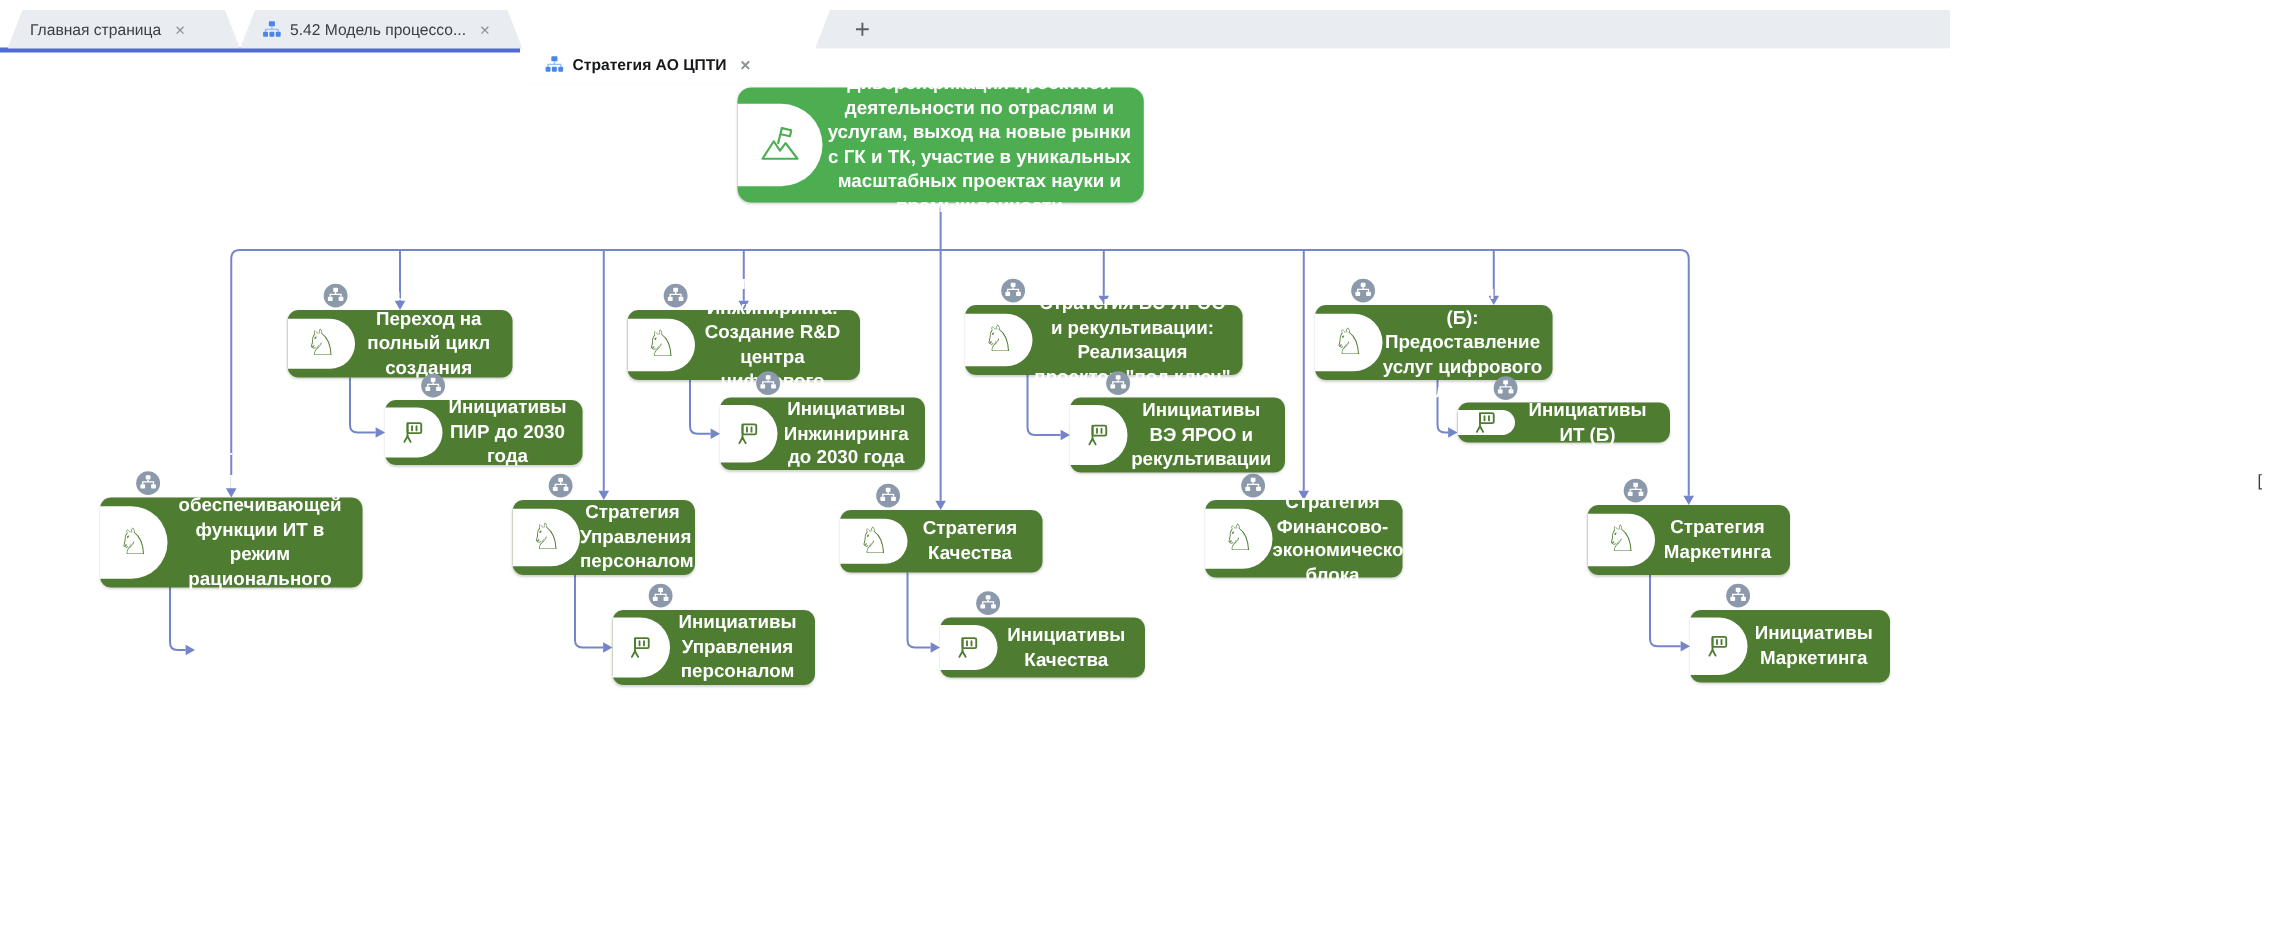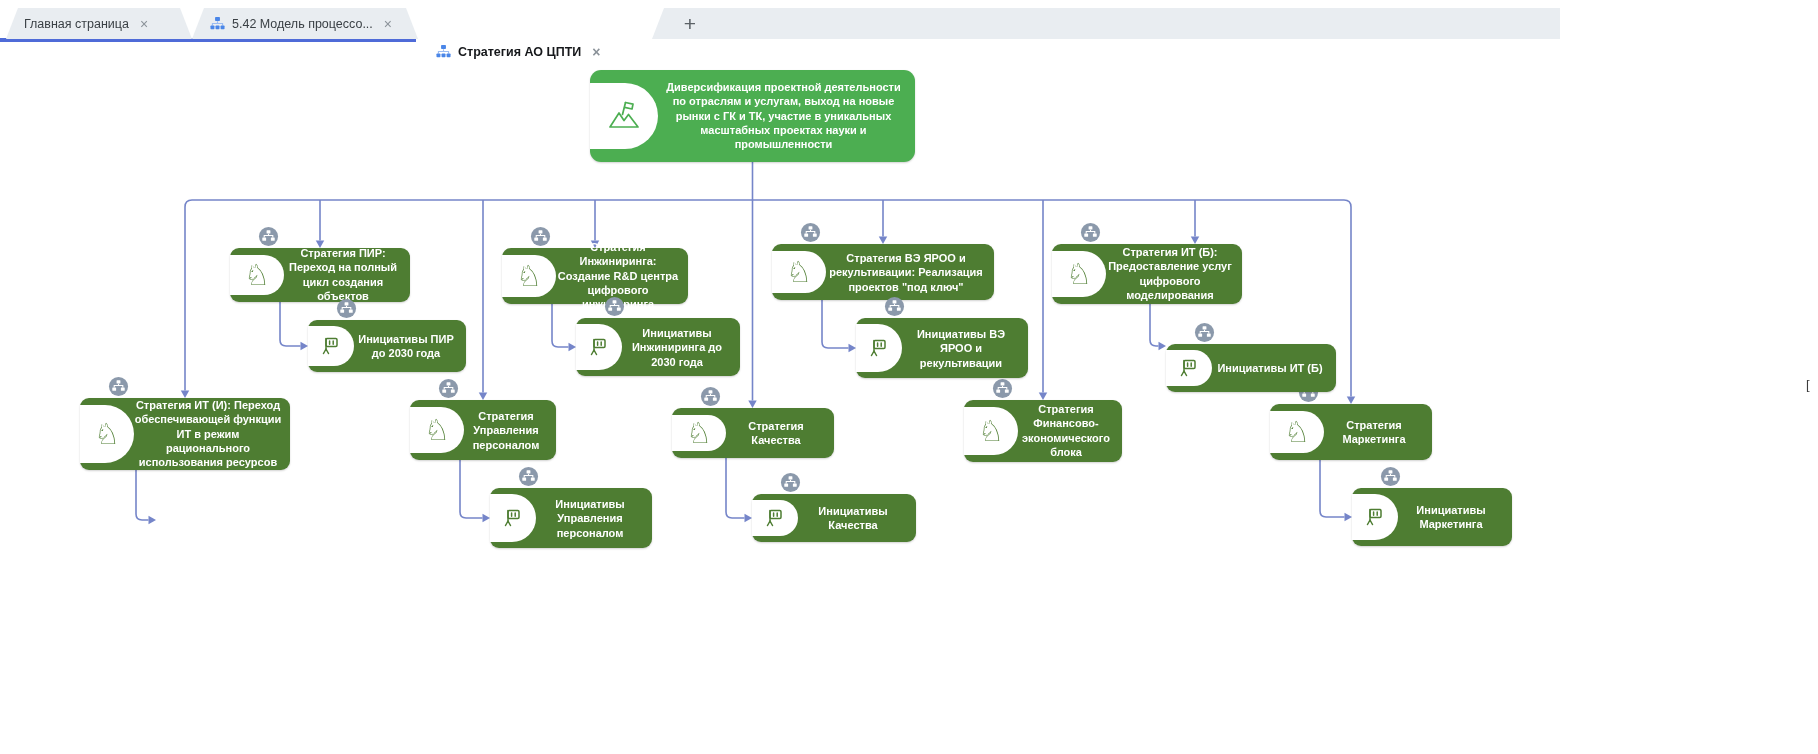--- a/index.html
+++ b/index.html
@@ -28,21 +28,21 @@
   .node.root{background:#4cae51;border-radius:11px;}
   .node.strat,.node.init{background:#4e7d32;}
   .notch{position:absolute;left:0;top:50%;transform:translateY(-50%);background:#fff;
          display:flex;align-items:center;justify-content:center;}
   .root  .notch{width:68px;height:calc(100% - 26px);border-radius:9px 999px 999px 9px;}
   .strat .notch{width:54px;height:calc(100% - 14px);border-radius:7px 999px 999px 7px;}
   .init  .notch{width:46px;height:calc(100% - 12px);border-radius:7px 999px 999px 7px;}
   .knight{line-height:1;}
   .knight::before{content:"♘";font-size:29px;color:#4e7d32;}
   .label{position:absolute;top:50%;transform:translateY(-50%);text-align:center;
-         font-size:11px;font-weight:700;line-height:1.3;}
+         font-size:15px;font-weight:700;line-height:1.3;}
   .root .label{left:72px;right:10px;font-weight:600;}
   .strat .label{left:54px;right:8px;}
   .init  .label{left:46px;right:8px;}
   .badge{position:absolute;left:28px;top:-22px;width:21px;height:21px;}
   .artifact{position:absolute;left:1806px;top:377px;font-size:13px;color:#3c3c3c;}
 </style>
 </head>
 <body>
 
 <div id="stage">
@@ -272,21 +272,21 @@
           <use href="#sym-badge"></use>
         </svg></span>
     <span class="notch">
         <svg width="22" height="22" viewBox="0 0 22 22">
           <use href="#sym-init"></use>
         </svg>
       </span>
     <span class="label">Инициативы ВЭ ЯРОО и рекультивации</span>
   </div>
 
-  <div class="node init" style="left:1166px;top:322px;width:170px;height:48px;margin-top:22px;">
+  <div class="node init" style="left:1166px;top:322px;width:170px;height:32px;">
     <span class="badge"><svg width="21" height="21" viewBox="0 0 22 22">
           <use href="#sym-badge"></use>
         </svg></span>
     <span class="notch">
         <svg width="22" height="22" viewBox="0 0 22 22">
           <use href="#sym-init"></use>
         </svg>
       </span>
     <span class="label">Инициативы ИТ (Б)</span>
   </div>

